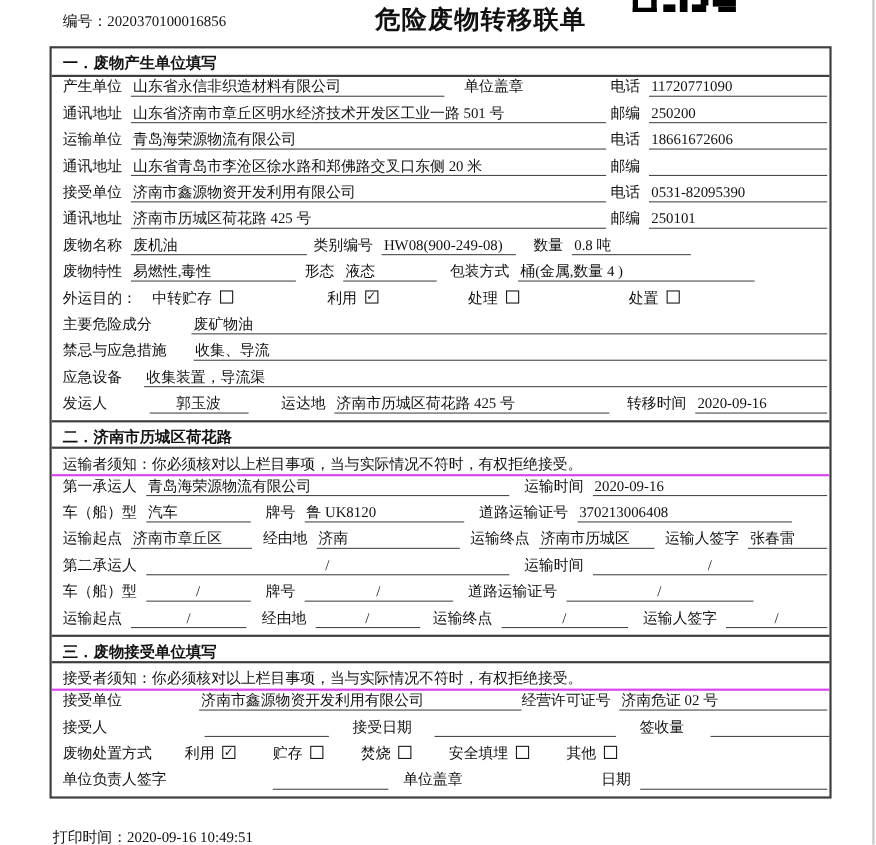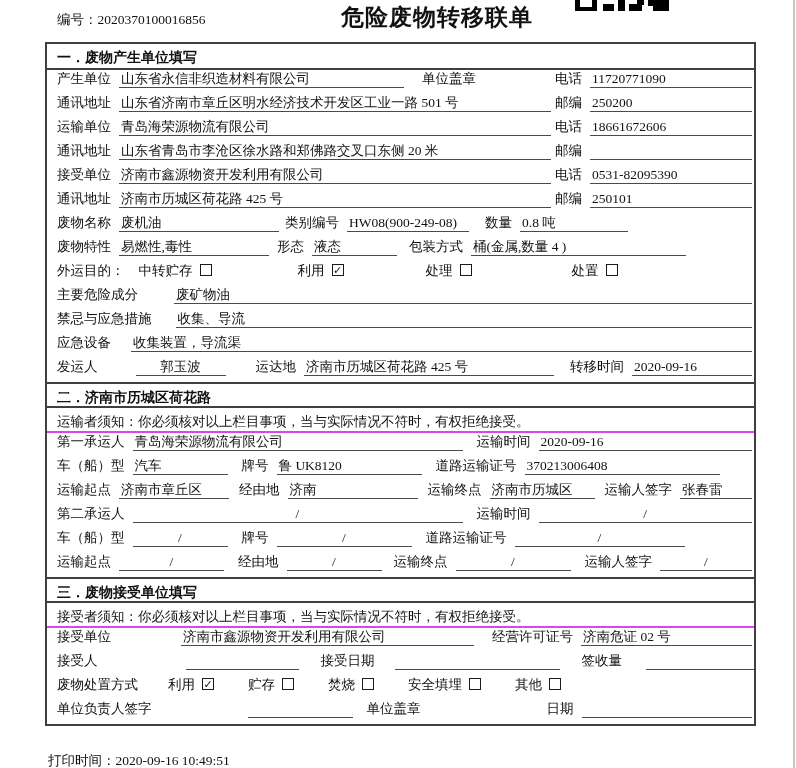--- a/index.html
+++ b/index.html
@@ -206,21 +206,21 @@
     <span class="lb" style="margin-left:14px">运输人签字</span>
     <span class="u ctr grow">/</span>
   </div>
 
   <div class="sec bt">三．废物接受单位填写</div>
   <div class="notice">接受者须知：你必须核对以上栏目事项，当与实际情况不符时，有权拒绝接受。</div>
 
   <div class="row">
     <span class="lb" style="margin-right:70px">接受单位</span>
     <span class="u" style="width:293px">济南市鑫源物资开发利用有限公司</span>
-    <span class="lb" style="margin-left:18px">经营许可证号</span>
+    <span class="lb" style="margin-left:0">经营许可证号</span>
     <span class="u grow">济南危证 02 号</span>
   </div>
 
   <div class="row">
     <span class="lb">接受人</span>
     <span class="u" style="width:113px;margin-left:80px"></span>
     <span class="lb" style="margin-left:22px">接受日期</span>
     <span class="u" style="width:165px;margin-left:12px"></span>
     <span class="lb" style="margin-left:22px">签收量</span>
     <span class="u" style="width:140px;margin-left:16px"></span>

